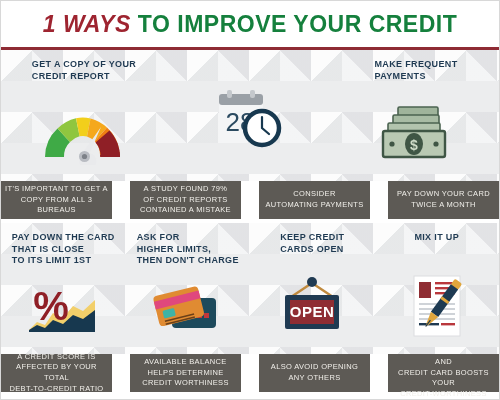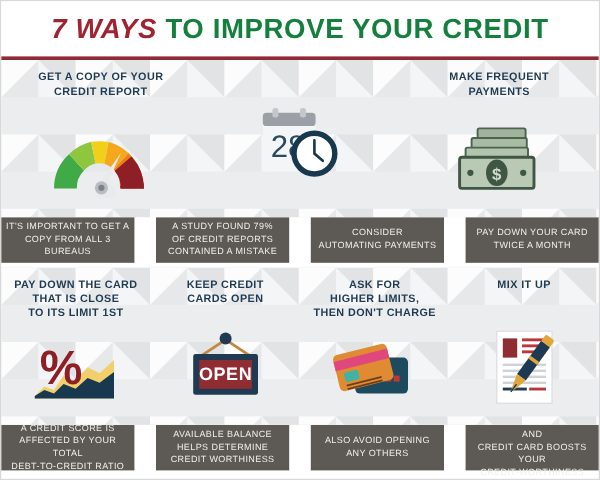--- a/index.html
+++ b/index.html
@@ -95,21 +95,20 @@
     position: relative;
     padding-top: 9px;
     box-sizing: border-box;
   }
   .card-heading {
     color: #1f3a52;
     font-size: 9px;
     font-weight: bold;
     line-height: 1.28;
     letter-spacing: 0.35px;
-    text-align: center;
     text-transform: uppercase;
     white-space: pre-line;
     min-height: 26px;
   }
   .card-icon {
     flex: 1 1 auto;
     display: flex;
     align-items: center;
     justify-content: center;
     width: 100%;
@@ -148,21 +147,21 @@
 
   svg { display: block; }
 </style>
 </head>
 <body>
 
 <div class="infographic">
 
   <div class="title-bar">
     <div class="title-text">
-      <span class="title-accent">7 WAYS</span><span>&nbsp;</span><span class="title-main">TO IMPROVE YOUR CREDIT</span>
+      <span class="title-accent">1 WAYS</span><span>&nbsp;</span><span class="title-main">TO IMPROVE YOUR CREDIT</span>
     </div>
   </div>
   <div class="title-rule"></div>
 
   <div class="row">
     <div class="panel-area">
       <div class="pattern"></div>
       <div class="cards">
 
         <div class="card">
@@ -243,34 +242,20 @@
 
         <div class="card">
           <div class="card-heading">PAY DOWN THE CARD
 THAT IS CLOSE
 TO ITS LIMIT 1ST</div>
           <div class="card-icon">
             <svg width="92" height="60" viewBox="0 0 92 60">
               <path d="M12 50 L20 42 L28 45 L36 33 L46 38 L56 26 L66 31 L78 20 L78 52 L12 52 Z" fill="#f2cf6a"></path>
               <path d="M12 50 L20 45 L28 48 L36 40 L46 44 L56 35 L66 39 L78 30 L78 52 L12 52 Z" fill="#17384f"></path>
               <text x="34" y="40" font-family="'Liberation Sans', sans-serif" font-size="40" font-weight="bold" fill="#8f1f26" text-anchor="middle">%</text>
-            </svg>
-          </div>
-        </div>
-
-        <div class="card">
-          <div class="card-heading">KEEP CREDIT
-CARDS OPEN</div>
-          <div class="card-icon">
-            <svg width="86" height="62" viewBox="0 0 86 62">
-              <path d="M43 8 L22 22 M43 8 L64 22" stroke="#c08a3e" stroke-width="2.4" fill="none"></path>
-              <circle cx="43" cy="7" r="5" fill="#1f3a52"></circle>
-              <rect x="16" y="20" width="54" height="34" rx="2" fill="#1f3a52"></rect>
-              <rect x="21" y="25" width="44" height="24" fill="#8f2d33"></rect>
-              <text x="43" y="42" font-family="'Liberation Sans', sans-serif" font-size="15" font-weight="bold" fill="#ffffff" text-anchor="middle" letter-spacing="0.5">OPEN</text>
             </svg>
           </div>
         </div>
 
         <div class="card">
           <div class="card-heading">ASK FOR
 HIGHER LIMITS,
 THEN DON'T CHARGE</div>
           <div class="card-icon">
             <svg width="92" height="60" viewBox="0 0 92 60">
@@ -282,20 +267,34 @@
                 <rect x="55" y="33" width="5" height="5" fill="#c0373a"></rect>
                 <rect x="62" y="33" width="5" height="5" fill="#c0373a"></rect>
               </g>
               <g transform="rotate(-14 40 27)">
                 <rect x="14" y="10" width="46" height="31" rx="4" fill="#e08b32"></rect>
                 <rect x="14" y="15" width="46" height="8" fill="#e0487d"></rect>
                 <rect x="20" y="26" width="12" height="8" rx="1.5" fill="#3fb3a6"></rect>
                 <rect x="20" y="36" width="30" height="1.6" fill="#6b4018"></rect>
                 <rect x="20" y="39" width="30" height="1.6" fill="#6b4018"></rect>
               </g>
+            </svg>
+          </div>
+        </div>
+
+        <div class="card">
+          <div class="card-heading">KEEP CREDIT
+CARDS OPEN</div>
+          <div class="card-icon">
+            <svg width="86" height="62" viewBox="0 0 86 62">
+              <path d="M43 8 L22 22 M43 8 L64 22" stroke="#c08a3e" stroke-width="2.4" fill="none"></path>
+              <circle cx="43" cy="7" r="5" fill="#1f3a52"></circle>
+              <rect x="16" y="20" width="54" height="34" rx="2" fill="#1f3a52"></rect>
+              <rect x="21" y="25" width="44" height="24" fill="#8f2d33"></rect>
+              <text x="43" y="42" font-family="'Liberation Sans', sans-serif" font-size="15" font-weight="bold" fill="#ffffff" text-anchor="middle" letter-spacing="0.5">OPEN</text>
             </svg>
           </div>
         </div>
 
         <div class="card">
           <div class="card-heading">MIX IT UP</div>
           <div class="card-icon">
             <svg width="82" height="66" viewBox="0 0 82 66">
               <rect x="18" y="3" width="46" height="60" fill="#ffffff" stroke="#dcdde0" stroke-width="1"></rect>
               <rect x="23" y="9" width="12" height="16" fill="#8f2d33"></rect>

